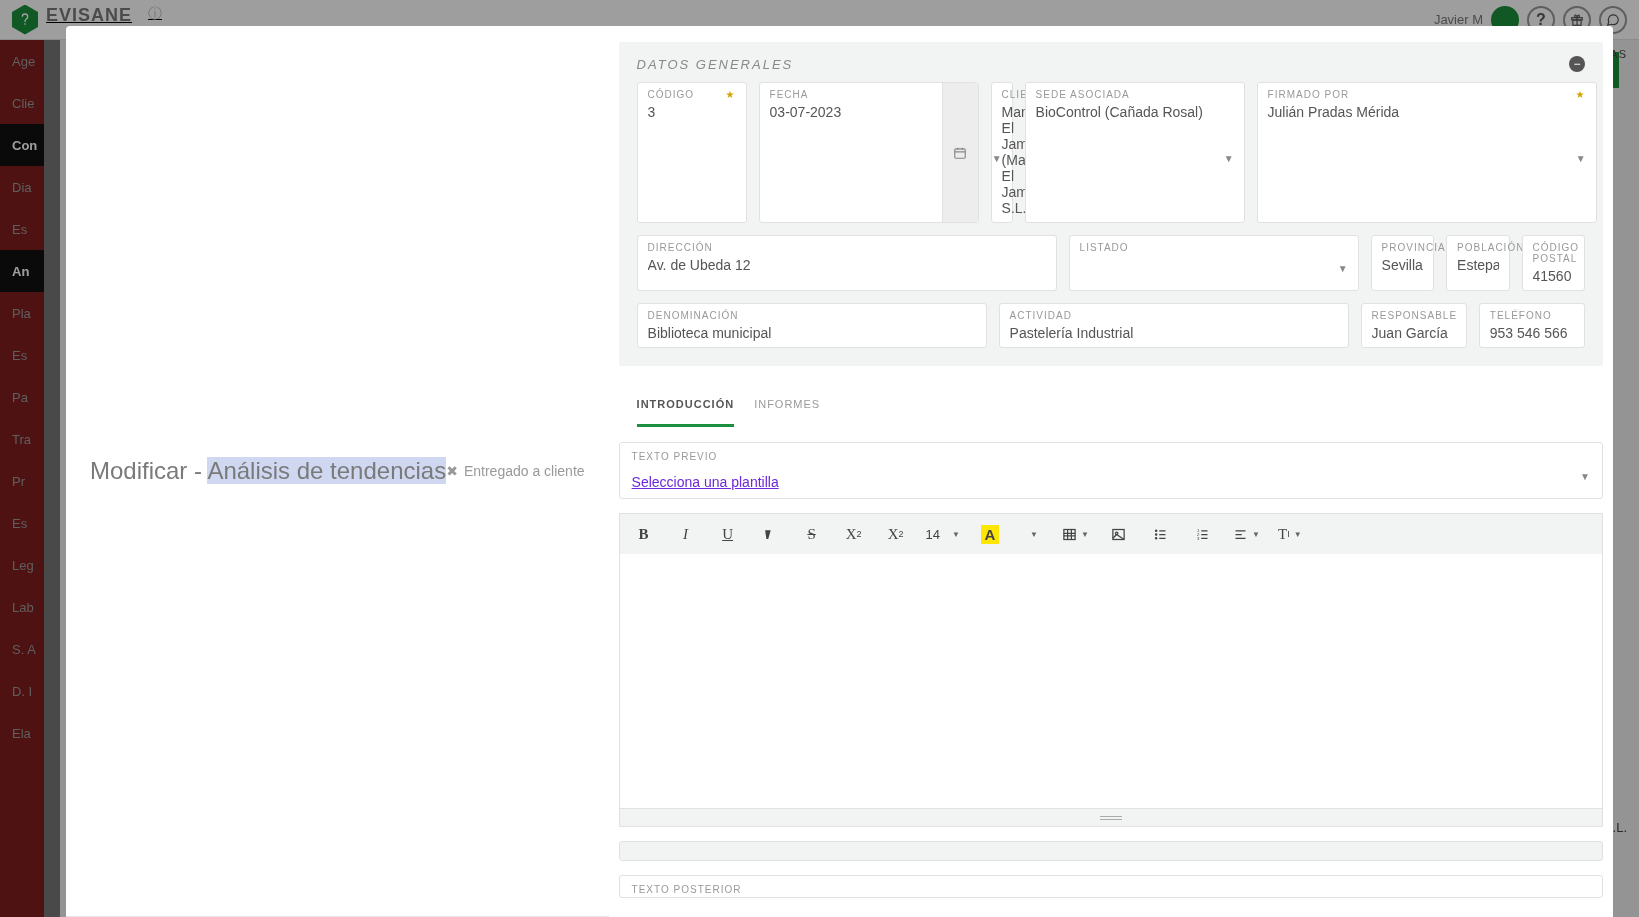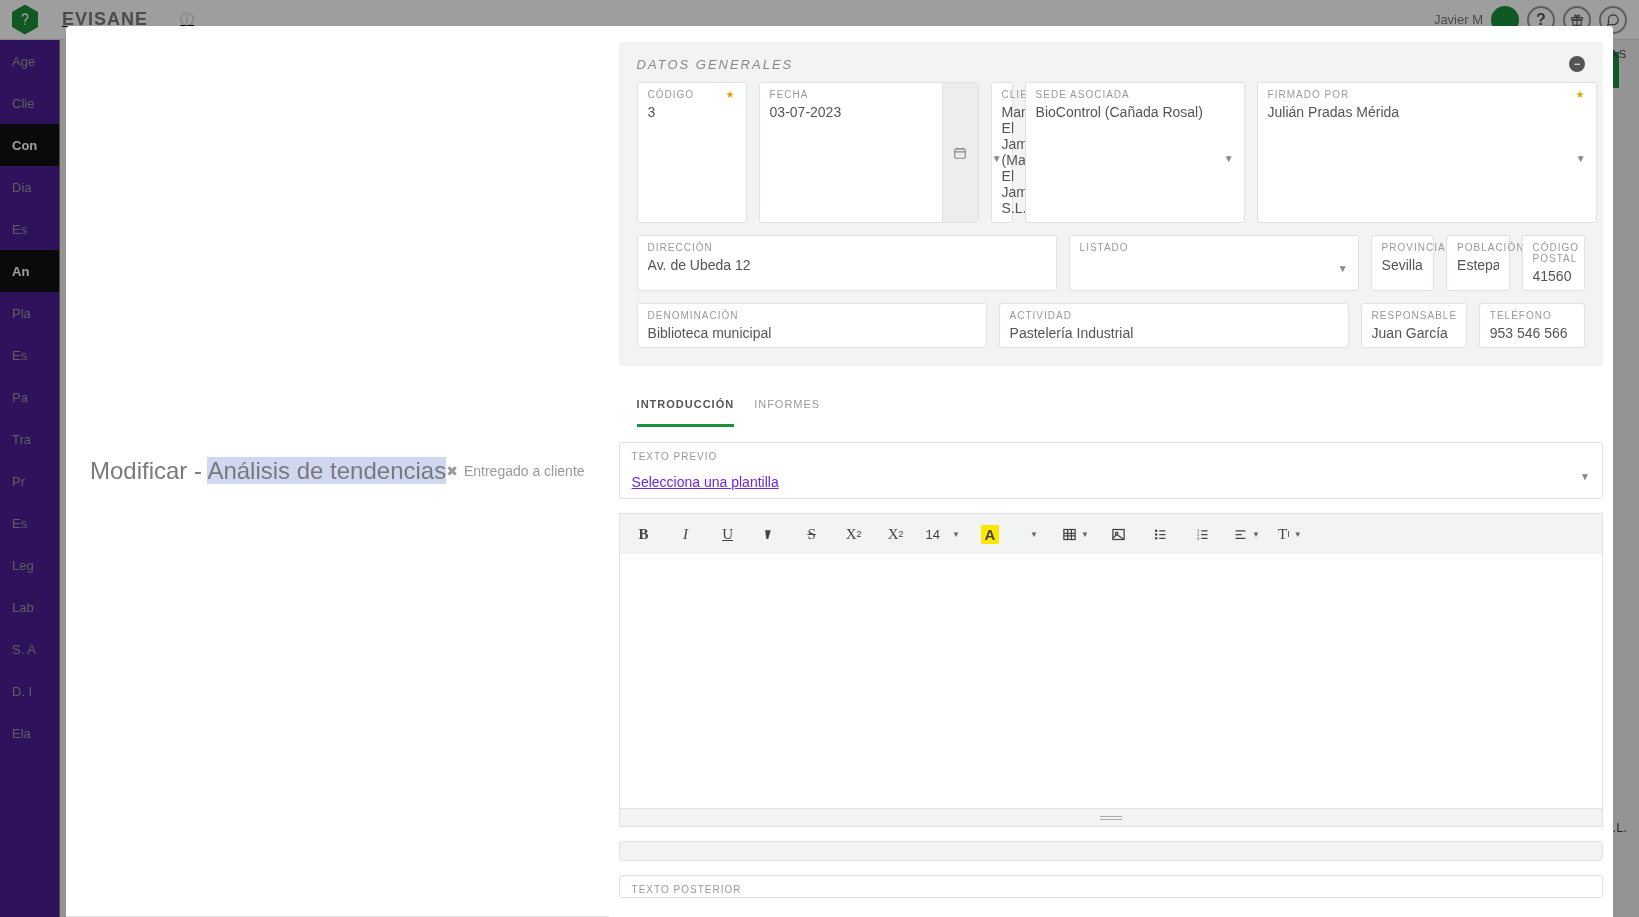--- a/index.html
+++ b/index.html
@@ -1,31 +1,31 @@
 <!DOCTYPE html>
 <html><head>
 <meta charset="utf-8">
 <style>
 * { margin: 0; padding: 0; box-sizing: border-box; font-family: Arial, Helvetica, sans-serif; }
 body { background: #777; overflow: hidden; width: 1639px; height: 917px; position: relative; }
 
 
 .topbar { background: #fff; height: 40px; display: flex; align-items: center; padding: 0 12px; border-bottom: 1px solid #e0e0e0; }
-.logo-wrap { display: flex; align-items: center; gap: 24px; text-decoration: underline; }
+.logo-wrap { display: flex; align-items: flex-start; gap: 8px; text-decoration: underline; }
 .logo-hex { width: 26px; height: 30px; background: #1b8f3b; clip-path: polygon(50% 0, 100% 25%, 100% 75%, 50% 100%, 0 75%, 0 25%); display: flex; align-items: center; justify-content: center; }
 .logo-hex svg { fill: #fff; }
 .logo-text { color: #7a7a7a; font-weight: 600; font-size: 18px; letter-spacing: 1px; }
 .logo-info { color: #bbb; margin-left: 8px; font-size: 14px; }
 .top-right { margin-left: auto; display: flex; align-items: center; gap: 8px; color: #7a7a7a; font-size: 13px; }
 .circ { width: 28px; height: 28px; border-radius: 50%; border: 2px solid #999; display: flex; align-items: center; justify-content: center; color: #555; font-size: 14px; }
 .circ.green { background: #1b8f3b; border-color: #1b8f3b; }
 .circ.q { font-weight: bold; font-size: 16px; }
 
 
-.sidebar { position: absolute; left: 0; top: 40px; width: 59px; bottom: 0; background: #4c1d95; }
+.sidebar { position: absolute; left: 0; top: 40px; width: 44px; bottom: 0; background: #7f1d1d; }
 .sidebar .item { height: 42px; display: flex; align-items: center; padding: 0 12px; color: #999; font-size: 13px; white-space: nowrap; cursor: pointer; }
 .sidebar .item.active { background: #111; color: #fff; font-weight: 600; }
 
 
 .page-bg { position: absolute; left: 60px; right: 0; top: 40px; bottom: 0; background: #efefef; }
 .page-bg-bar { height: 60px; display: flex; align-items: center; padding: 0 20px; }
 .page-bg-bar .new-btn { margin-left: auto; background: #1b8f3b; color: #fff; padding: 10px 14px; border: none; font-size: 14px; }
 .page-bg-txt { position: absolute; right: 12px; top: 8px; font-size: 11px; color: #444; letter-spacing: 1px; }
 .page-bg-row-txt { position:absolute; right: 12px; top: 780px; font-size: 13px; color: #444; }
 

